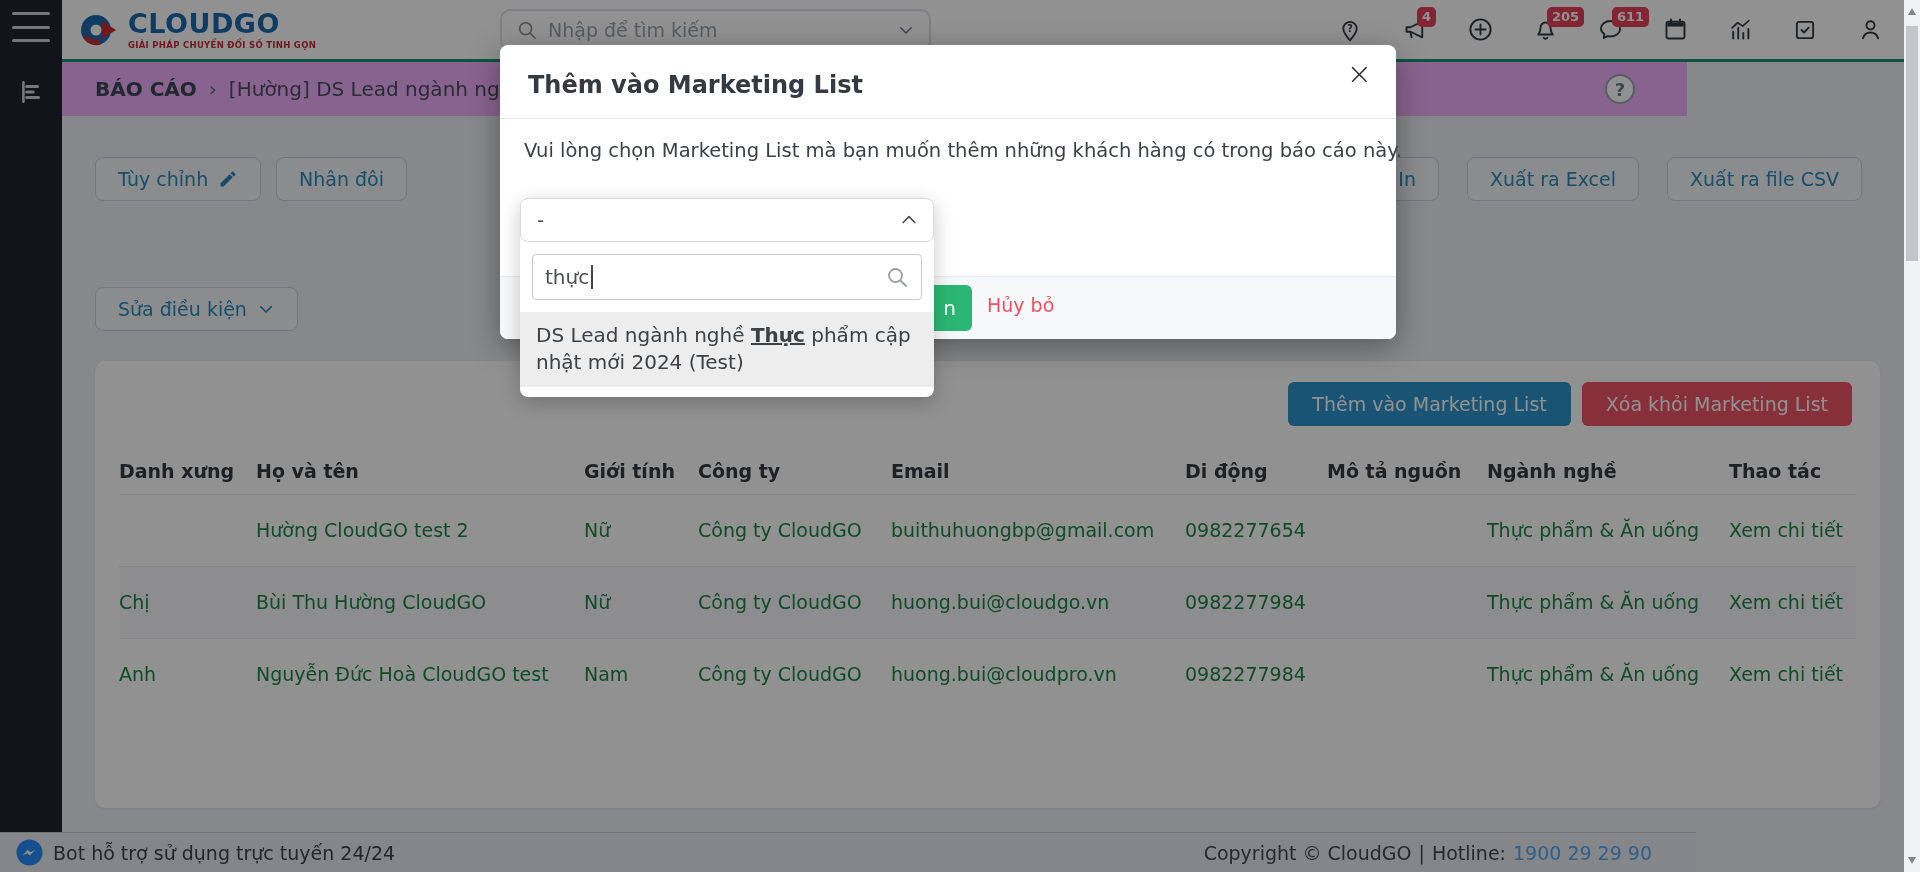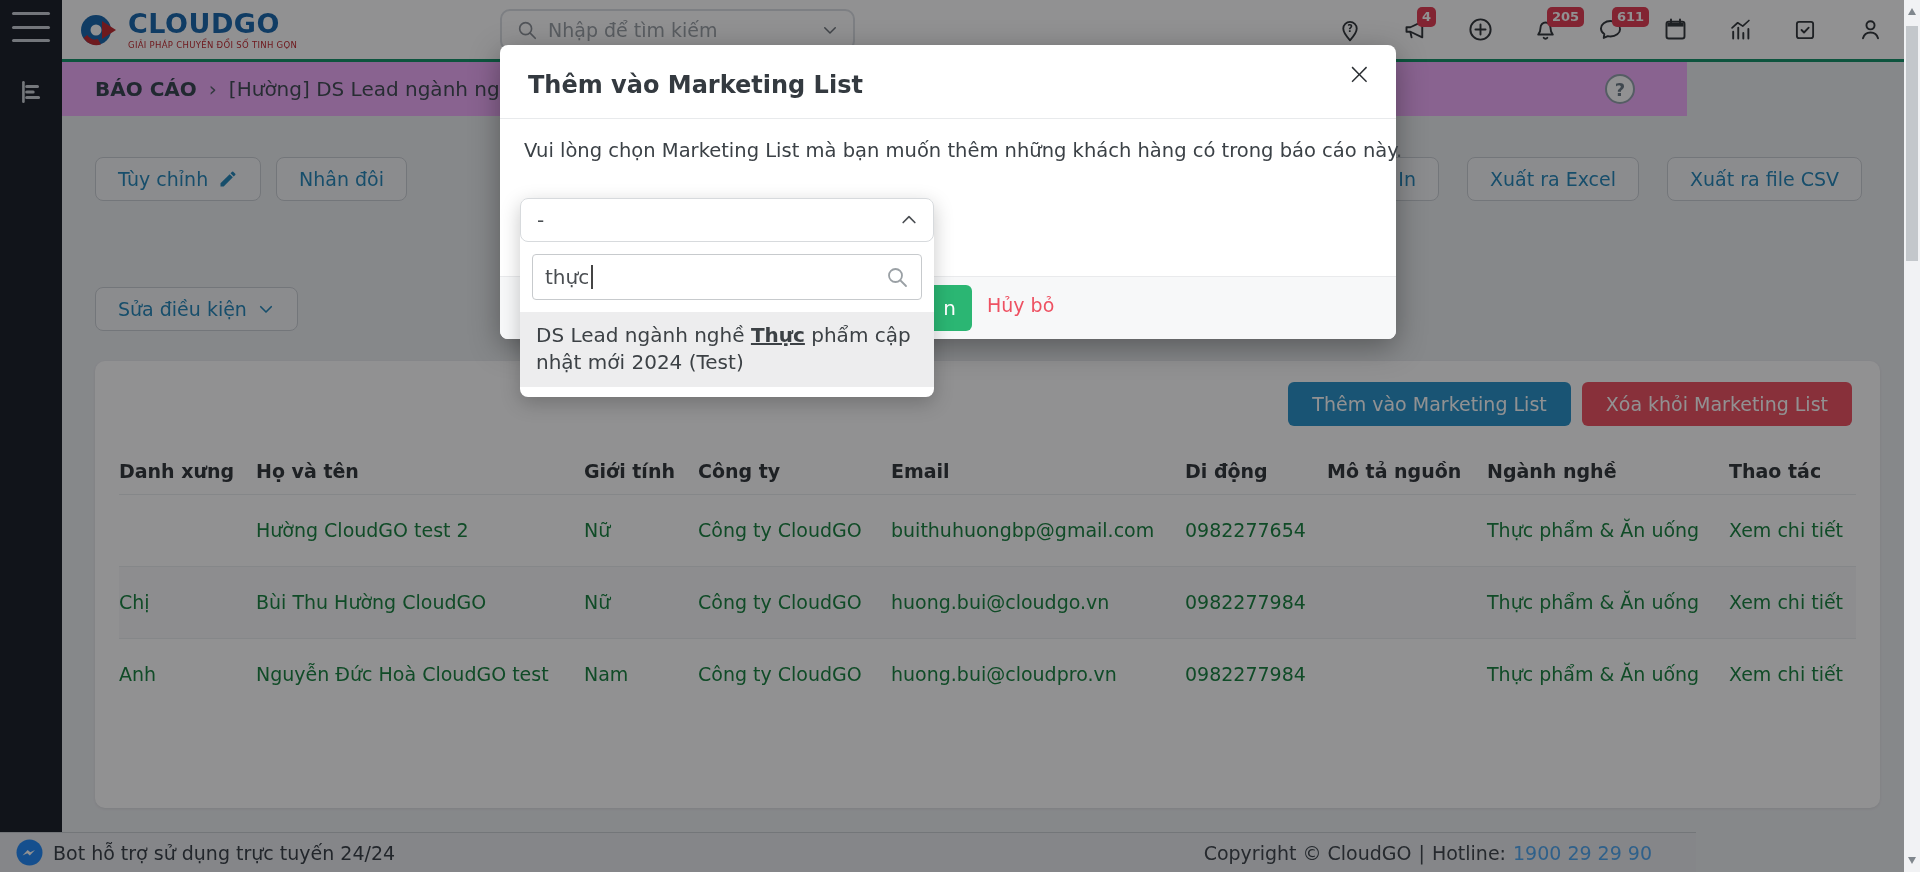--- a/index.html
+++ b/index.html
@@ -13,22 +13,22 @@
   }
   
   .sidebar { position:absolute; left:0; top:0; width:62px; height:872px; background:#171c26; z-index:5; }
   .hamburger { position:absolute; left:12px; top:12px; width:38px; height:30px; display:flex; flex-direction:column; justify-content:space-between; cursor:pointer; }
   .hamburger span { display:block; height:3px; border-radius:2px; background:#c9ced5; }
   .side-icon { position:absolute; left:13px; top:74px; width:36px; height:36px; display:flex; align-items:center; justify-content:center; }
   
   .header { position:absolute; left:62px; top:0; width:1858px; height:62px; background:#ffffff; border-bottom:3px solid #0f9166; display:flex; align-items:center; z-index:4; }
   .logo-wrap { display:flex; align-items:center; gap:8px; margin-left:14px; }
   .logo-text .logo-name { font-size:27px; font-weight:800; color:#1565ab; letter-spacing:.5px; line-height:1; }
-  .logo-text .logo-tagline { font-size:8.5px; font-weight:400; color:#c0272d; letter-spacing:.3px; margin-top:3px; }
-  .global-search { position:absolute; left:438px; top:9px; width:355px; height:42px; border:2px solid #dadee3; border-radius:10px; background:#fff; display:flex; align-items:center; padding:0 14px; gap:10px; }
+  .logo-text .logo-tagline { font-size:8.5px; font-weight:700; color:#c0272d; letter-spacing:.3px; margin-top:3px; }
+  .global-search { position:absolute; left:438px; top:9px; width:431px; height:42px; border:2px solid #dadee3; border-radius:10px; background:#fff; display:flex; align-items:center; padding:0 14px; gap:10px; }
   .global-search input { flex:1; border:none; outline:none; font-size:19px; color:#444; font-family:inherit; background:transparent; }
   .global-search input::placeholder { color:#9aa0a6; }
   .header-icons { position:absolute; right:36px; top:0; height:59px; display:flex; align-items:center; gap:37px; }
   .hicon { position:relative; width:28px; height:28px; display:flex; align-items:center; justify-content:center; cursor:pointer; }
   .badge { position:absolute; top:-9px; left:16px; background:#e43a50; color:#fff; font-size:13px; font-weight:700; line-height:20px; height:20px; padding:0 5px; border-radius:5px; }
   
   .crumbbar { position:absolute; left:62px; top:62px; width:1625px; height:54px; background:#f0abfc; display:flex; align-items:center; z-index:3; }
   .crumbbar .section { margin-left:33px; font-size:20px; font-weight:700; color:#33424e; }
   .crumbbar .sep { margin:0 12px; font-size:20px; color:#55606a; }
   .crumbbar .page { font-size:20px; color:#3f4a52; white-space:nowrap; overflow:hidden; max-width:350px; }

